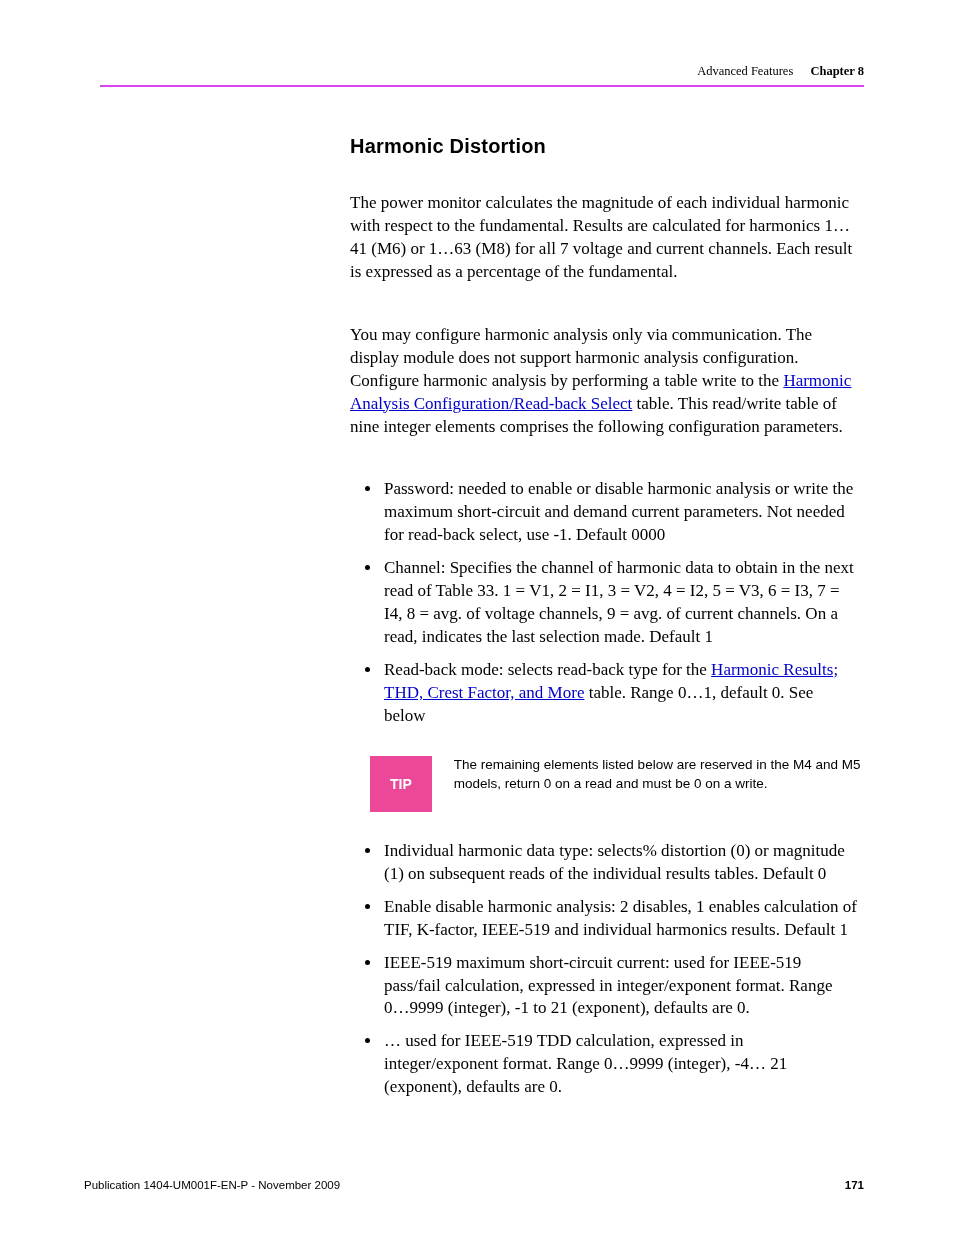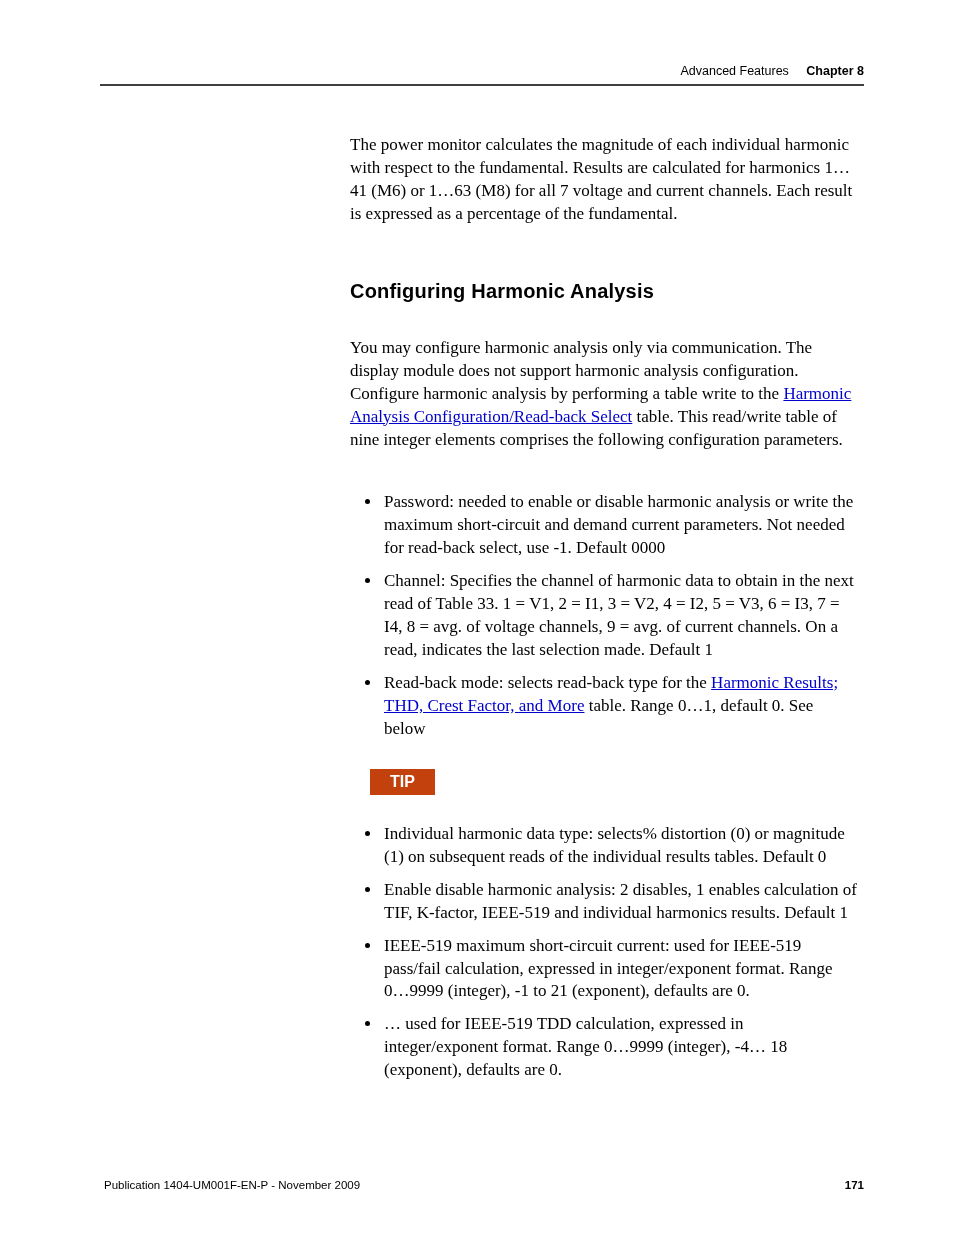--- a/index.html
+++ b/index.html
@@ -10,24 +10,24 @@
     font-family: Garamond, Georgia, 'Times New Roman', serif;
     font-size: 17px;
     color: #000;
     position: relative;
   }
   .page {
     padding: 64px 90px 40px 100px;
   }
   .header {
     text-align: right;
-    font-family: Liberation Sans, sans-serif;
+    font-family: Liberation Serif, serif;
     font-size: 12.5px;
     padding-bottom: 6px;
-    border-bottom: 2px solid #404040;
+    border-bottom: 2px solid #d946ef;
     margin-bottom: 48px;
   }
   .header .chapter { font-weight: bold; margin-left: 14px; }
   .content { margin-left: 250px; }
   h2 {
     font-family: Arial, Helvetica, sans-serif;
     font-weight: bold;
     font-size: 20px;
     margin-bottom: 34px;
     letter-spacing: 0.2px;
@@ -46,80 +46,81 @@
     margin-bottom: 10px;
     padding-left: 2px;
   }
   .tipbox {
     display: flex;
     align-items: flex-start;
     margin: 12px 0 28px 20px;
     gap: 22px;
   }
   .tip-label {
-    background: #c2410c;
+    background: #ec4899;
     color: #fff;
     font-family: Arial, Helvetica, sans-serif;
     font-weight: bold;
-    font-size: 16px;
-    padding: 4px 20px;
+    font-size: 14px;
+    padding: 20px 20px;
     flex-shrink: 0;
   }
   .tip-text {
     font-family: Arial, Helvetica, sans-serif;
     font-size: 13.5px;
     line-height: 1.4;
   }
   .footer {
     position: absolute;
     bottom: 44px;
-    left: 104px;
+    left: 84px;
     right: 90px;
     display: flex;
     justify-content: space-between;
     font-family: Arial, Helvetica, sans-serif;
     font-size: 11.5px;
   }
   .footer .pagenum { font-weight: bold; text-align: center; }
 </style>
 </head>
 <body>
 
 <div class="page">
   <div class="header">
     <span>Advanced Features</span>
     <span class="chapter">Chapter 8</span>
   </div>
 
   <div class="content">
 
+    <h2>Harmonic Distortion</h2>
     <p class="para">The power monitor calculates the magnitude of each individual harmonic with respect to the fundamental. Results are calculated for harmonics 1…41 (M6) or 1…63 (M8) for all 7 voltage and current channels. Each result is expressed as a percentage of the fundamental.</p>
 
-    <h2 class="section-gap">Configuring Harmonic Analysis</h2>
     <p class="para">
       <span>You may configure harmonic analysis only via communication. The display module does not support harmonic analysis configuration. Configure harmonic analysis by performing a table write to the </span><a href="#" class="inline-link">Harmonic Analysis Configuration/Read-back Select</a><span> table. This read/write table of nine integer elements comprises the following configuration parameters.</span>
     </p>
 
     <ul class="bullets">
       <li>Password: needed to enable or disable harmonic analysis or write the maximum short-circuit and demand current parameters. Not needed for read-back select, use -1. Default 0000</li>
       <li>Channel: Specifies the channel of harmonic data to obtain in the next read of Table 33. 1 = V1, 2 = I1, 3 = V2, 4 = I2, 5 = V3, 6 = I3, 7 = I4, 8 = avg. of voltage channels, 9 = avg. of current channels. On a read, indicates the last selection made. Default 1</li>
       <li>
         <span>Read-back mode: selects read-back type for the </span><a href="#" class="inline-link">Harmonic Results; THD, Crest Factor, and More</a><span> table. Range 0…1, default 0. See below</span>
       </li>
     </ul>
 
     <div class="tipbox">
       <div class="tip-label">TIP</div>
+      <div class="tip-text">The remaining elements listed below are reserved in the M4 and M5 models, return 0 on a read and must be 0 on a write.</div>
     </div>
 
     <ul class="bullets">
       <li>Individual harmonic data type: selects% distortion (0) or magnitude (1) on subsequent reads of the individual results tables. Default 0</li>
       <li>Enable disable harmonic analysis: 2 disables, 1 enables calculation of TIF, K-factor, IEEE-519 and individual harmonics results. Default 1</li>
       <li>IEEE-519 maximum short-circuit current: used for IEEE-519 pass/fail calculation, expressed in integer/exponent format. Range 0…9999 (integer), -1 to 21 (exponent), defaults are 0.</li>
-      <li>… used for IEEE-519 TDD calculation, expressed in integer/exponent format. Range 0…9999 (integer), -4… 18 (exponent), defaults are 0.</li>
+      <li>… used for IEEE-519 TDD calculation, expressed in integer/exponent format. Range 0…9999 (integer), -4… 21 (exponent), defaults are 0.</li>
     </ul>
 
   </div>
 </div>
 
 <div class="footer">
   <span>Publication 1404-UM001F-EN-P - November 2009</span>
   <span class="pagenum">171</span>
 </div>
 

